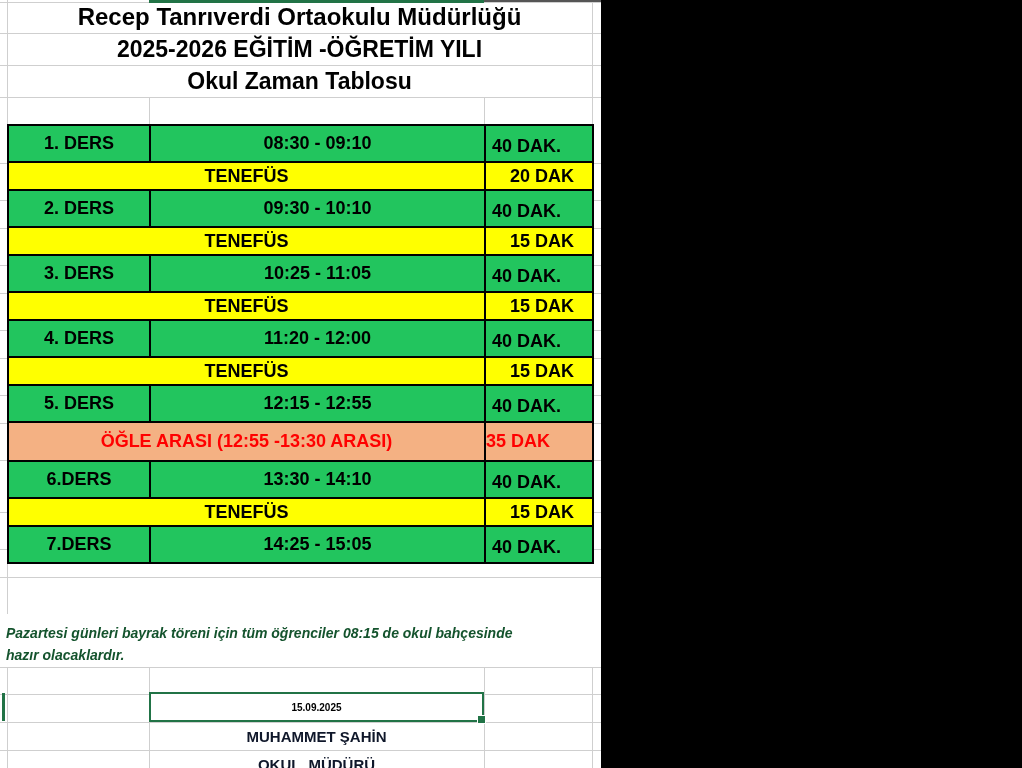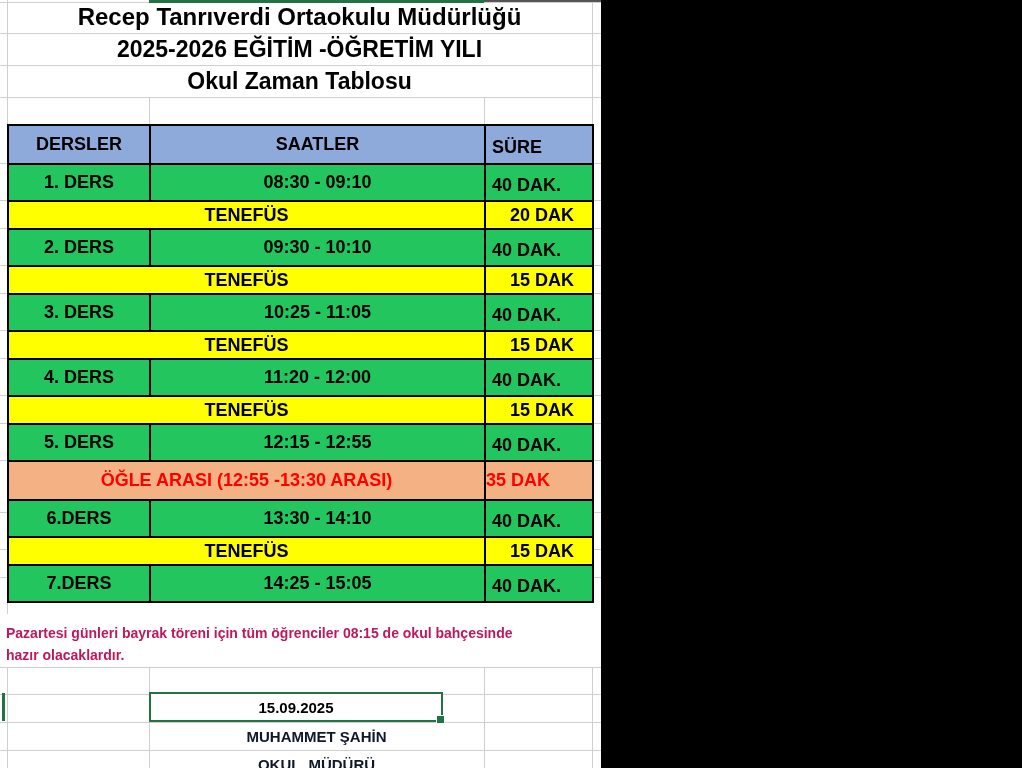--- a/index.html
+++ b/index.html
@@ -44,30 +44,30 @@
   tr.row-lesson td.c-sure{text-align:left;vertical-align:bottom;padding:0 0 4px 6px;}
   tr.row-break{height:28px;}
   tr.row-break td{background:var(--break_bg,#FFFF00);text-align:center;vertical-align:middle;}
   tr.row-break td.c-sure{text-align:center;padding-left:6px;}
   tr.row-lunch{height:39px;}
   tr.row-lunch td{background:var(--lunch_bg,#F4B183);color:var(--lunch_text,#FF0000);text-align:center;vertical-align:middle;}
   tr.row-lunch td.c-sure{text-align:left;}
   
   .note{
     position:absolute;left:0;top:614px;width:601px;height:53px;background:#fff;
-    font-weight:bold;font-size:14px;line-height:22px;color:#be185d;
-    padding:8px 0 0 6px;box-sizing:border-box;
+    font-weight:bold;font-size:14px;line-height:22px;color:#14532d;
+    padding:8px 0 0 6px;box-sizing:border-box;font-style:italic;
   }
   .note span{display:block;width:540px;}
   
   .datecell{
-    position:absolute;left:149px;top:692px;width:294px;height:30px;box-sizing:border-box;
+    position:absolute;left:149px;top:692px;width:335px;height:30px;box-sizing:border-box;
     background:#fff;border:2px solid var(--selection,#217346);
     display:flex;align-items:center;justify-content:center;
-    font-weight:bold;font-size:15px;color:#000;
+    font-weight:bold;font-size:10px;color:#000;
   }
   .fillhandle{
     position:absolute;right:-4px;bottom:-4px;width:7px;height:7px;
     background:var(--selection,#217346);border:1px solid #fff;
   }
   .namecell,.rolecell{
     position:absolute;left:149px;width:335px;height:28px;
     display:flex;align-items:center;justify-content:center;
     font-weight:bold;font-size:15px;color:#0f172a;white-space:pre;
   }
@@ -118,25 +118,20 @@
   <div class="title t2">2025-2026 EĞİTİM -ÖĞRETİM YILI</div>
   <div class="title t3">Okul Zaman Tablosu</div>
 
   <table class="sched">
     <colgroup>
         <col style="width:142px">
         <col style="width:335px">
         <col style="width:108px">
       </colgroup>
     <tbody>
-      <tr class="row-head">
-        <th class="c-ders">DERSLER</th>
-        <th class="c-saat">SAATLER</th>
-        <th class="c-sure">SÜRE</th>
-      </tr>
     <tr class="row-lesson">
           <td class="c-ders">1. DERS</td>
           <td class="c-saat">08:30 - 09:10</td>
           <td class="c-sure">40 DAK.</td>
         </tr>
         <tr class="row-break">
           <td class="c-merge" colspan="2">TENEFÜS</td>
           <td class="c-sure">20 DAK</td>
         </tr>
         <tr class="row-lesson">

